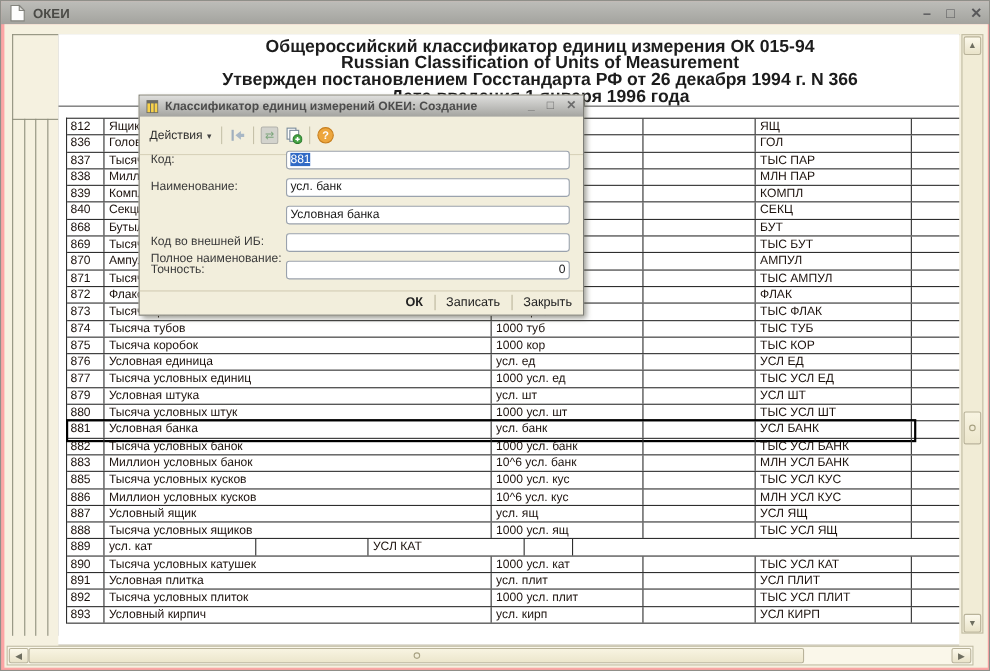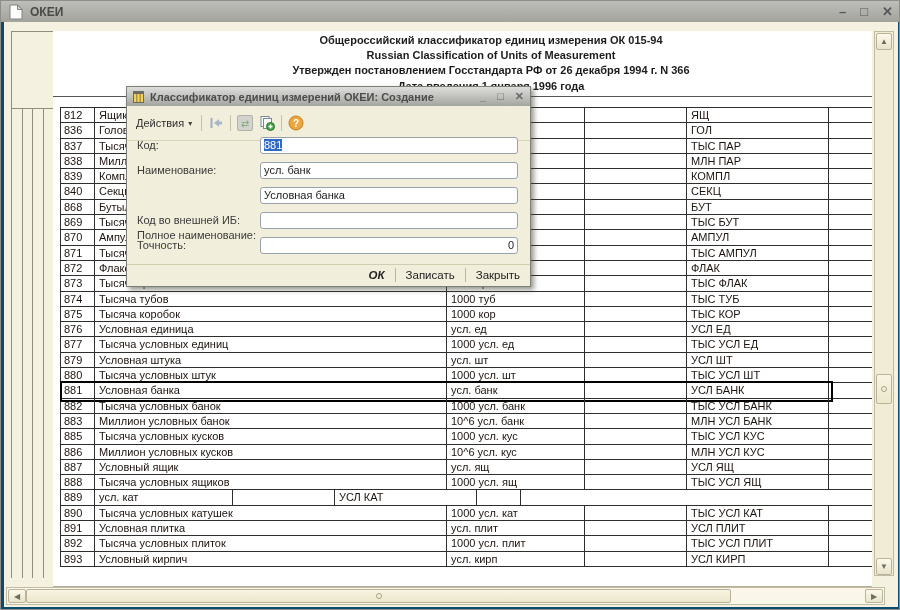--- a/index.html
+++ b/index.html
@@ -1,32 +1,32 @@
 <!DOCTYPE html>
 <html><head>
 <meta charset="utf-8">
 <style>
   html,body{margin:0;padding:0;background:#888;}
   *{box-sizing:border-box;}
-  .window{position:relative;width:900px;height:610px;background:#0c4a6e;border:1px solid #8f8f89;
+  .window{position:relative;width:900px;height:610px;background:#fca5a5;border:1px solid #8f8f89;
           font-family:"Liberation Sans",sans-serif;overflow:hidden;}
   
   .titlebar{position:absolute;left:0;top:0;width:900px;height:21px;
             background:linear-gradient(#bdbdb9,#a3a39e);display:flex;align-items:center;padding:0 8px;}
   .doc-icon{width:14px;height:16px;margin-right:7px;display:inline-block;}
   .wtitle{font-size:12px;font-weight:bold;color:#4a4a46;}
   .wbtns{margin-left:auto;display:flex;gap:14px;align-items:center;}
   .wbtn{color:#58585a;font-size:13px;font-weight:bold;line-height:13px;cursor:default;}
   
   .content{position:absolute;left:3px;top:21px;width:894px;height:585px;background:#f5f1e0;overflow:hidden;}
   .mline{position:absolute;width:1px;background:#8f8f7d;}
   .hline{position:absolute;height:1px;background:#8f8f7d;}
   .sheet{position:absolute;left:49px;top:9px;width:819px;height:556px;background:#fff;overflow:hidden;
          border-bottom:1px solid #b5b09a;}
-  .doc-head{position:absolute;left:57px;right:0;text-align:center;font-size:11px;font-weight:bold;color:#1c1c1c;white-space:nowrap;}
+  .doc-head{position:absolute;left:57px;right:0;text-align:center;font-size:16px;font-weight:bold;color:#1c1c1c;white-space:nowrap;}
   .titlecell-border{position:absolute;left:0;top:65px;width:100%;height:1px;background:#555;}
   
   .grid{position:absolute;left:7px;top:76px;width:813px;border-top:1px solid #2e2e2e;border-left:1px solid #2e2e2e;}
   .trow{position:relative;display:flex;height:15.3px;border-bottom:1px solid #2e2e2e;font-size:11px;color:#1d130e;}
   .cell{border-right:1px solid #2e2e2e;overflow:hidden;white-space:nowrap;line-height:14px;padding:0 0 0 3px;}
   .c-code{width:34px;}
   .c-name{width:352px;padding-left:4px;}
   .c-short{width:138px;padding-left:4px;}
   .c-gap1{width:102px;}
   .c-unit{width:142px;padding-left:4px;}
@@ -64,21 +64,21 @@
   .chip{background:#d3d3cd;border:1px solid #b2b2ac;border-radius:2px;font-size:10px;color:#6f9f6f;}
   .dlg-field-label{position:absolute;left:10px;font-size:11px;color:#3a3a3a;line-height:17px;}
   .dlg-input{position:absolute;left:133px;width:258px;height:17px;background:#fff;border:1px solid #9aa2ad;
           border-radius:3px;font-size:11px;color:#1a1a1a;line-height:15px;padding:0 3px;overflow:hidden;white-space:nowrap;}
   .sel{background:#316ac5;color:#fff;}
   .num{text-align:right;}
   .dlg-footer-sep{position:absolute;left:0;top:177px;width:100%;height:1px;background:#d2ccb3;}
   .dlg-buttons{position:absolute;right:8px;top:181px;display:flex;align-items:center;gap:8px;
           font-size:11.5px;color:#222;}
   .bsep{width:1px;height:14px;background:#bcb69c;}
-  .btn-ok{font-weight:bold;font-style:italic;}
+  .btn-ok{font-weight:bold;}
   .flat-btn{padding:1px 2px;cursor:default;}
 </style>
 </head>
 <body>
 
 <div class="window">
 
   <div class="titlebar">
     <span class="doc-icon">
       <svg width="14" height="16" viewBox="0 0 14 16">

